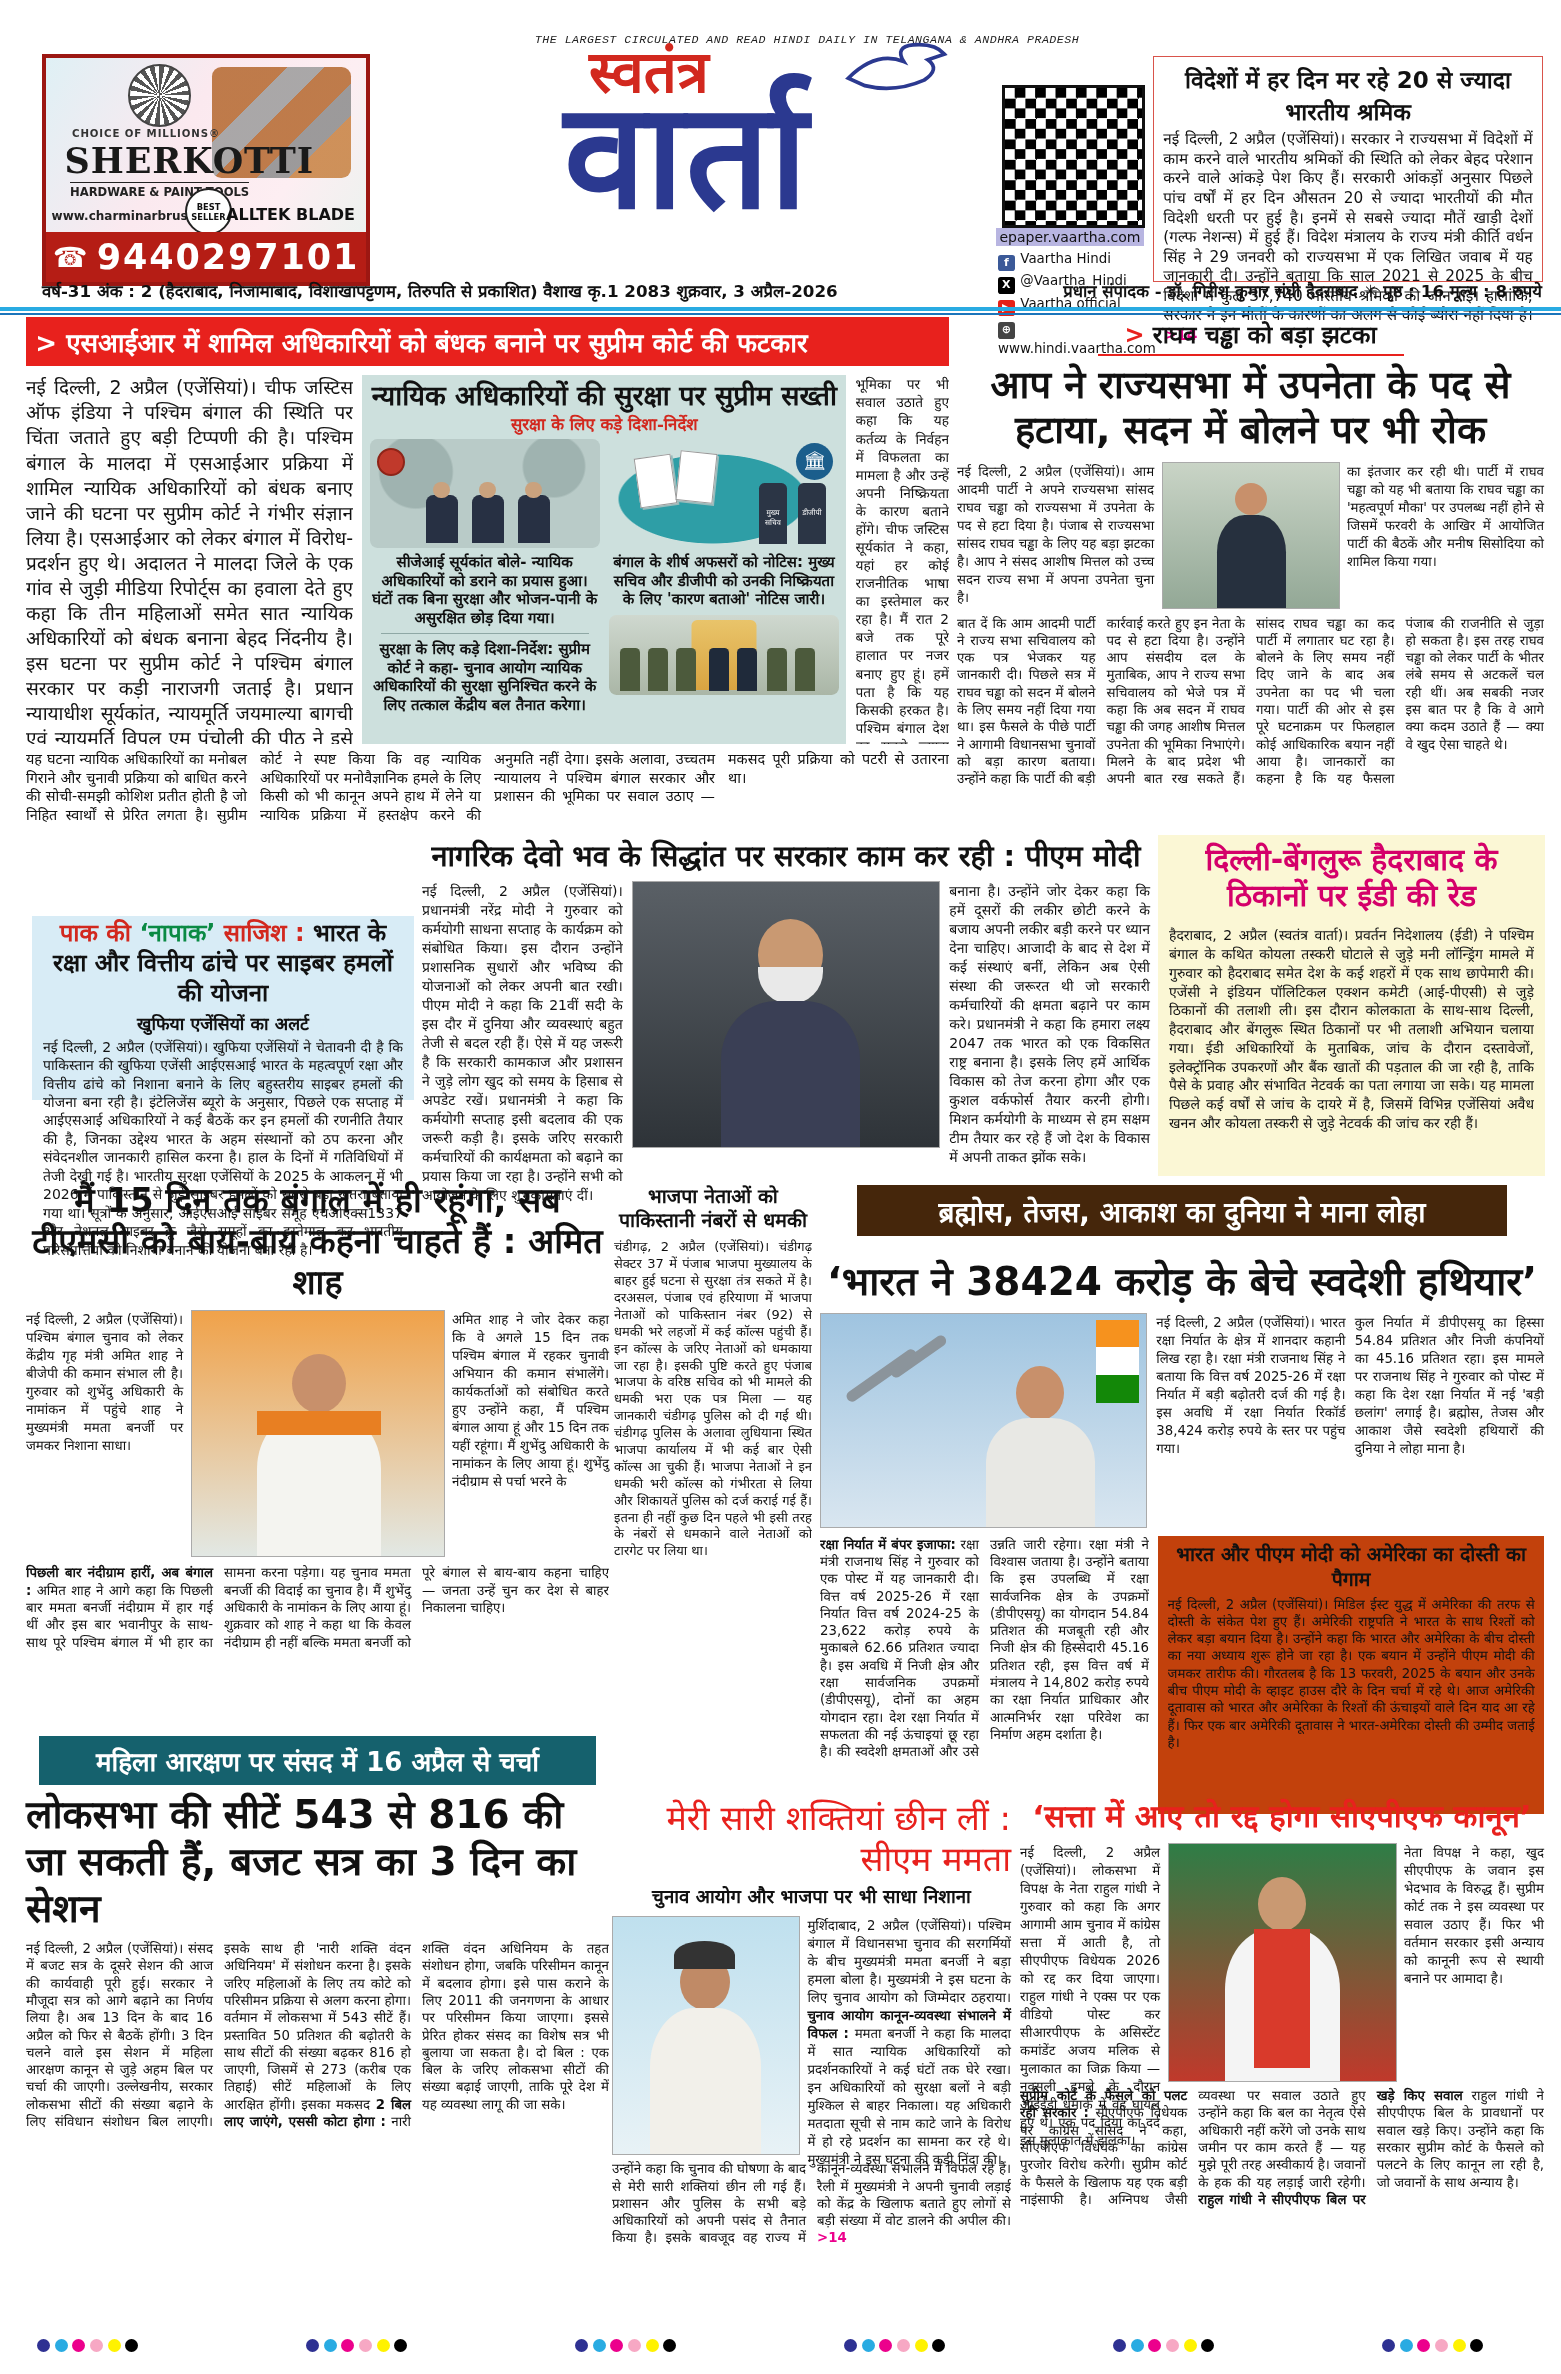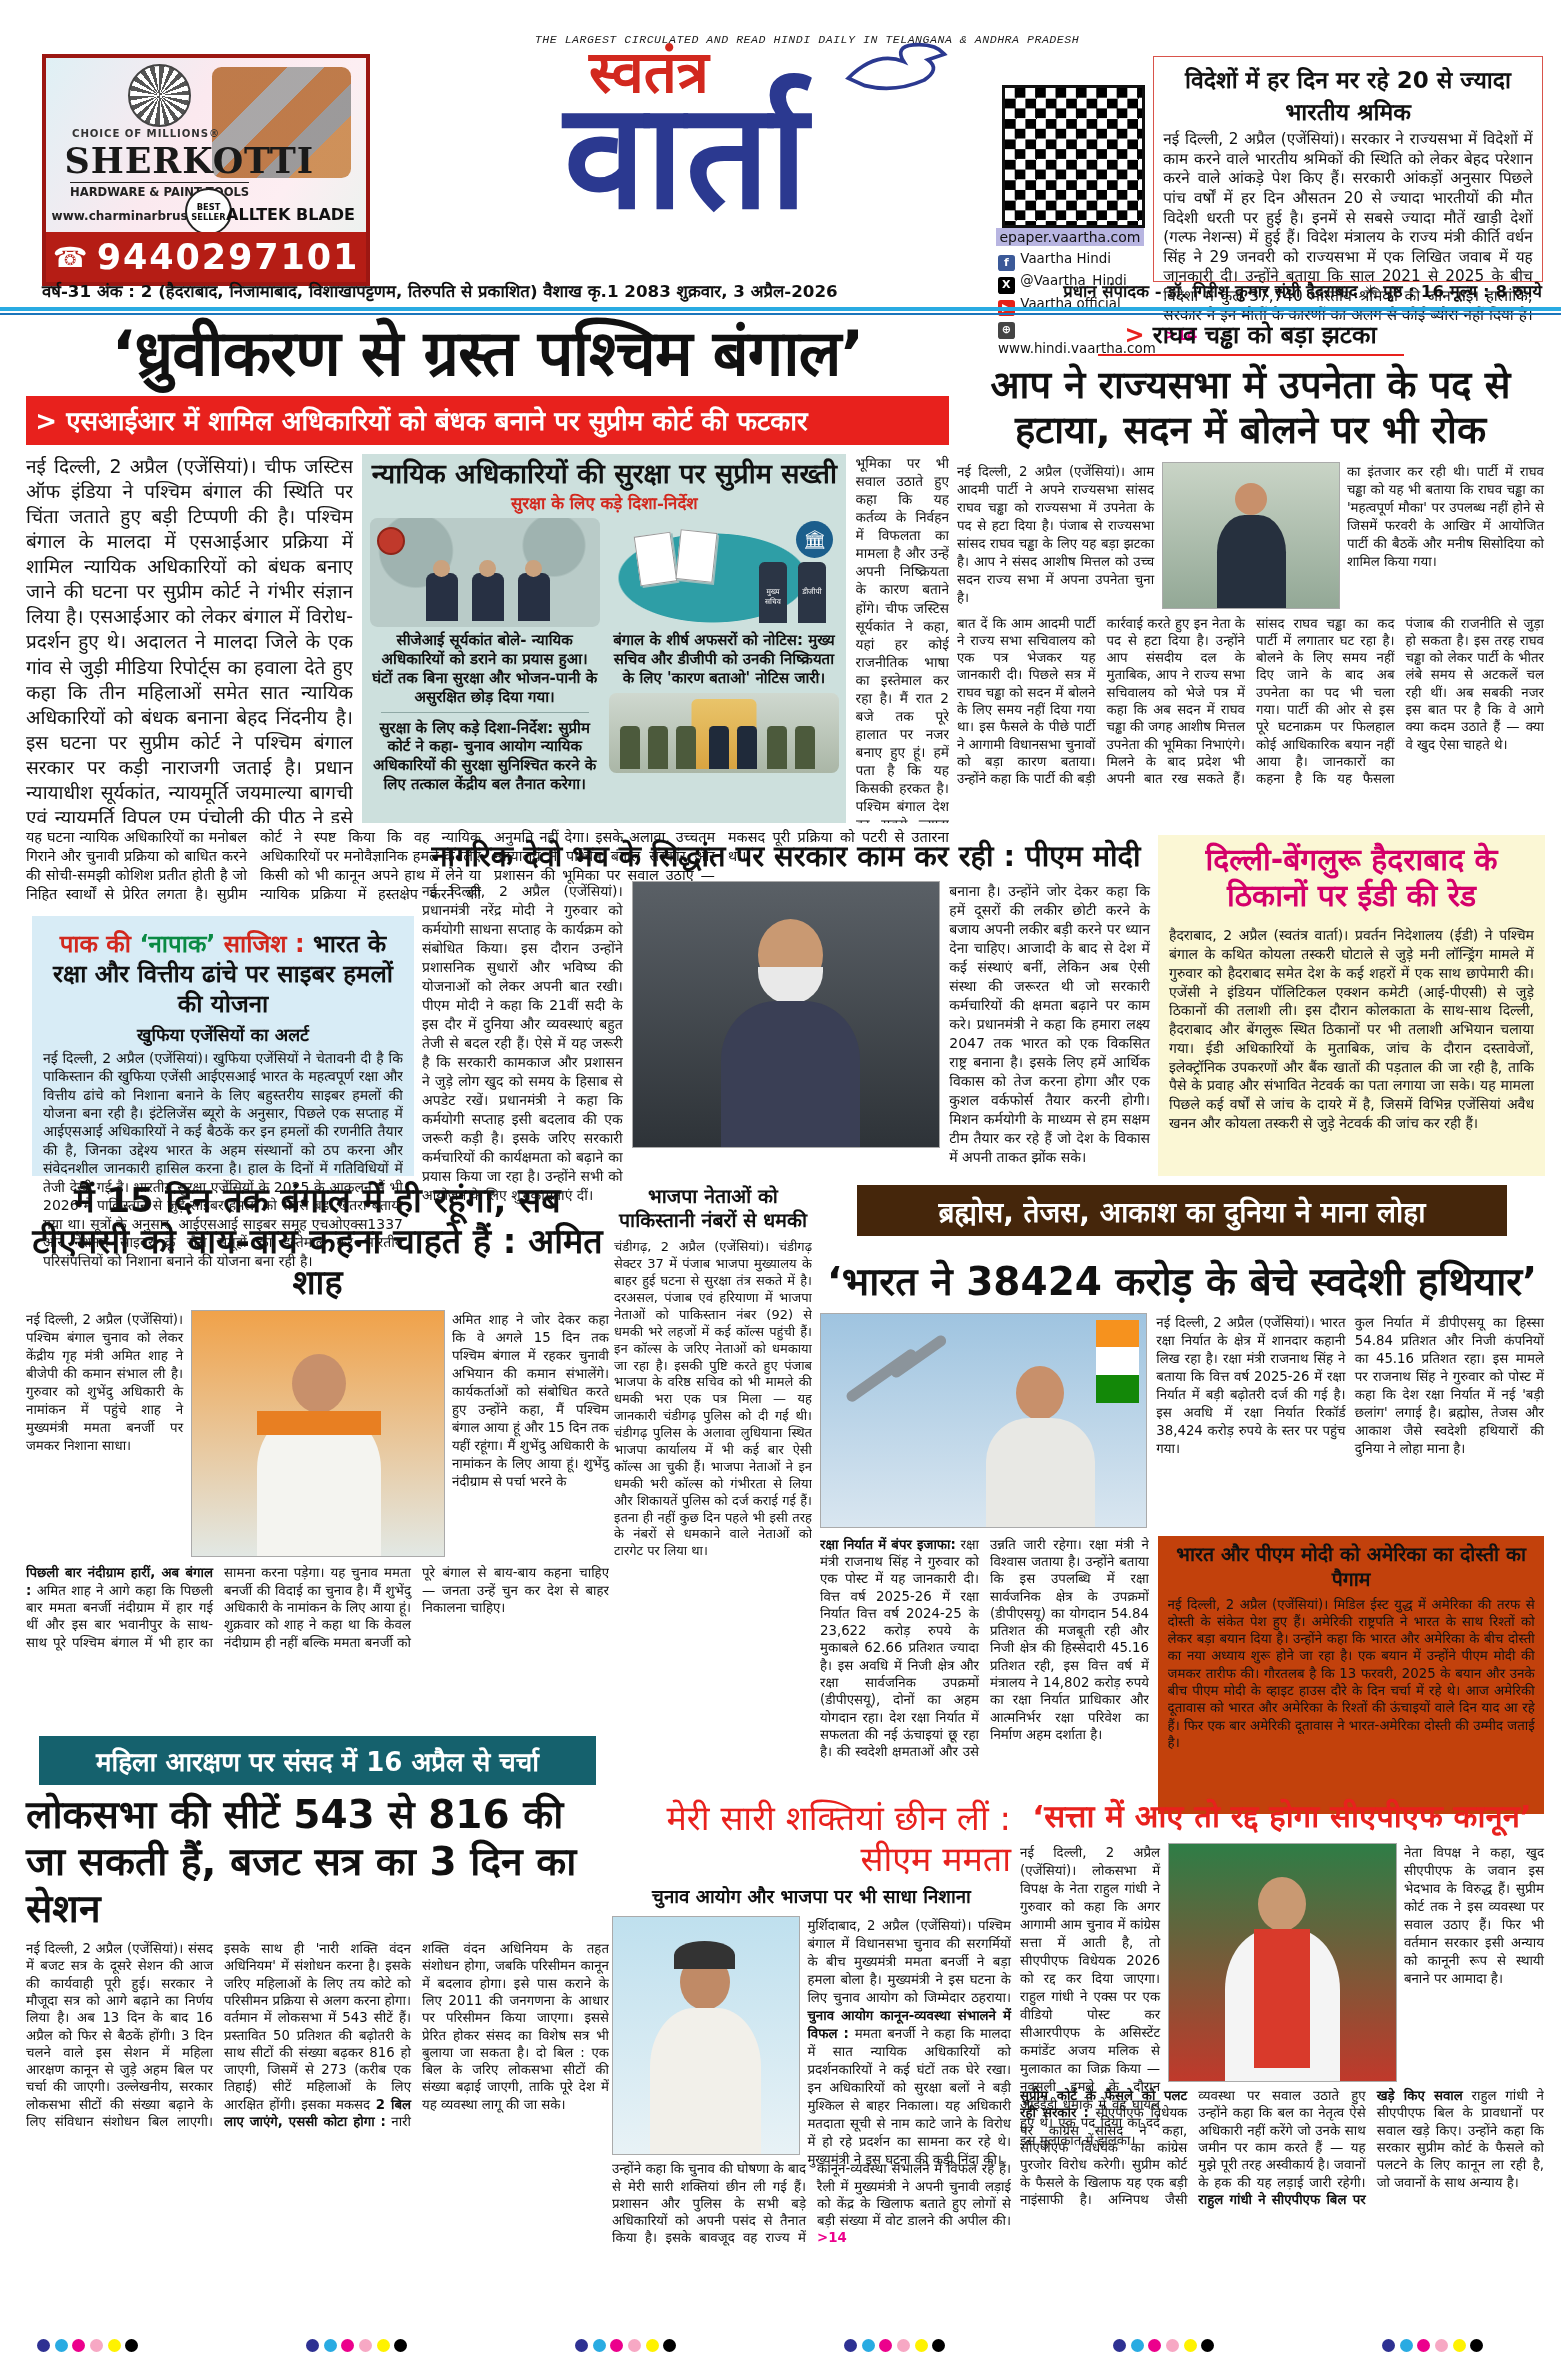--- a/index.html
+++ b/index.html
@@ -89,21 +89,21 @@
   #chadha .kick .gt{color:#e8211d}
   #chadha .kline{width:306px;border-bottom:2.8px solid #e8211d;margin:3.7px auto 7.4px}
   #chadha .h{font-size:38px;font-weight:bold;text-align:center;line-height:1.18;margin-bottom:9.3px}
   #chadha .row{display:flex;gap:7.4px;height:147px}
   #chadha .row .tc{flex:1;font-size:13.3px}
   #chadha .below{margin-top:5.6px;column-count:4;column-gap:11px;height:230px;font-size:13.3px;line-height:1.3;overflow:hidden;text-align:justify}
   .ph{position:relative;overflow:hidden;border:0.9px solid #aaa;flex:none}
   .head{position:absolute;border-radius:50%;background:#c8906b}
   .torso{position:absolute;border-radius:40% 40% 0 0}
   
-  #pak{left:32px;top:916px;width:382px;height:260px;background:#d8ecf6;padding:13px 11px;box-sizing:border-box}
+  #pak{left:32px;top:916px;width:382px;height:184px;background:#d8ecf6;padding:2px 11px;box-sizing:border-box}
   #pak .h{font-size:24px;font-weight:bold;text-align:center;line-height:1.25}
   #pak .r{color:#d2281e}#pak .g{color:#0a8a44}
   #pak .sub{font-size:17.6px;font-weight:bold;text-align:center;margin:2.8px 0}
   #pak .body-t{font-size:14px;line-height:1.32}
   
   #modi{left:422px;top:835px;width:728px}
   #modi .h{font-size:29px;font-weight:bold;text-align:center;white-space:nowrap;margin-bottom:7.4px}
   #modi .row{display:flex;gap:9.3px;height:267px}
   #modi .tc{flex:1;font-size:14px}
   
@@ -202,21 +202,20 @@
   </div>
 
   <div id="dateline" class="abs b">वर्ष-31 अंक : 2 (हैदराबाद, निजामाबाद, विशाखापट्टणम, तिरुपति से प्रकाशित) वैशाख कृ.1 2083 शुक्रवार, 3 अप्रैल-2026</div>
   <div id="editorline" class="abs">प्रधान संपादक - डॉ. गिरीश कुमार संघी हैदराबाद ✳  पृष्ठ : 16 मूल्य : 8 रुपये</div>
   <div id="rules" class="abs">
       <div class="r1"></div>
       <div class="r2"></div>
     </div>
 
   <div id="lead" class="abs">
-    <div class="h">‘ध्रुवीकरण से ग्रस्त पश्चिम बंगाल’</div>
     <div class="strap">&gt; एसआईआर में शामिल अधिकारियों को बंधक बनाने पर सुप्रीम कोर्ट की फटकार</div>
     <div class="row">
       <div class="c1 body-t j">नई दिल्ली, 2 अप्रैल (एजेंसियां)। चीफ जस्टिस ऑफ इंडिया ने पश्चिम बंगाल की स्थिति पर चिंता जताते हुए बड़ी टिप्पणी की है। पश्चिम बंगाल के मालदा में एसआईआर प्रक्रिया में शामिल न्यायिक अधिकारियों को बंधक बनाए जाने की घटना पर सुप्रीम कोर्ट ने गंभीर संज्ञान लिया है। एसआईआर को लेकर बंगाल में विरोध-प्रदर्शन हुए थे। अदालत ने मालदा जिले के एक गांव से जुड़ी मीडिया रिपोर्ट्स का हवाला देते हुए कहा कि तीन महिलाओं समेत सात न्यायिक अधिकारियों को बंधक बनाना बेहद निंदनीय है। इस घटना पर सुप्रीम कोर्ट ने पश्चिम बंगाल सरकार पर कड़ी नाराजगी जताई है। प्रधान न्यायाधीश सूर्यकांत, न्यायमूर्ति जयमाल्या बागची एवं न्यायमूर्ति विपुल एम पंचोली की पीठ ने इसे न्यायिक अधिकारियों को डराने का दुस्साहसी प्रयास बताते हुए कहा कि यह न्यायालय के अधिकार को चुनौती देने जैसा है। अदालत के अनुसार,</div>
 
       <div id="info">
         <div class="t">न्यायिक अधिकारियों की सुरक्षा पर सुप्रीम सख्ती</div>
         <div class="st">सुरक्षा के लिए कड़े दिशा-निर्देश</div>
         <div class="grid">
           <div class="col">
             <div class="art a1">

